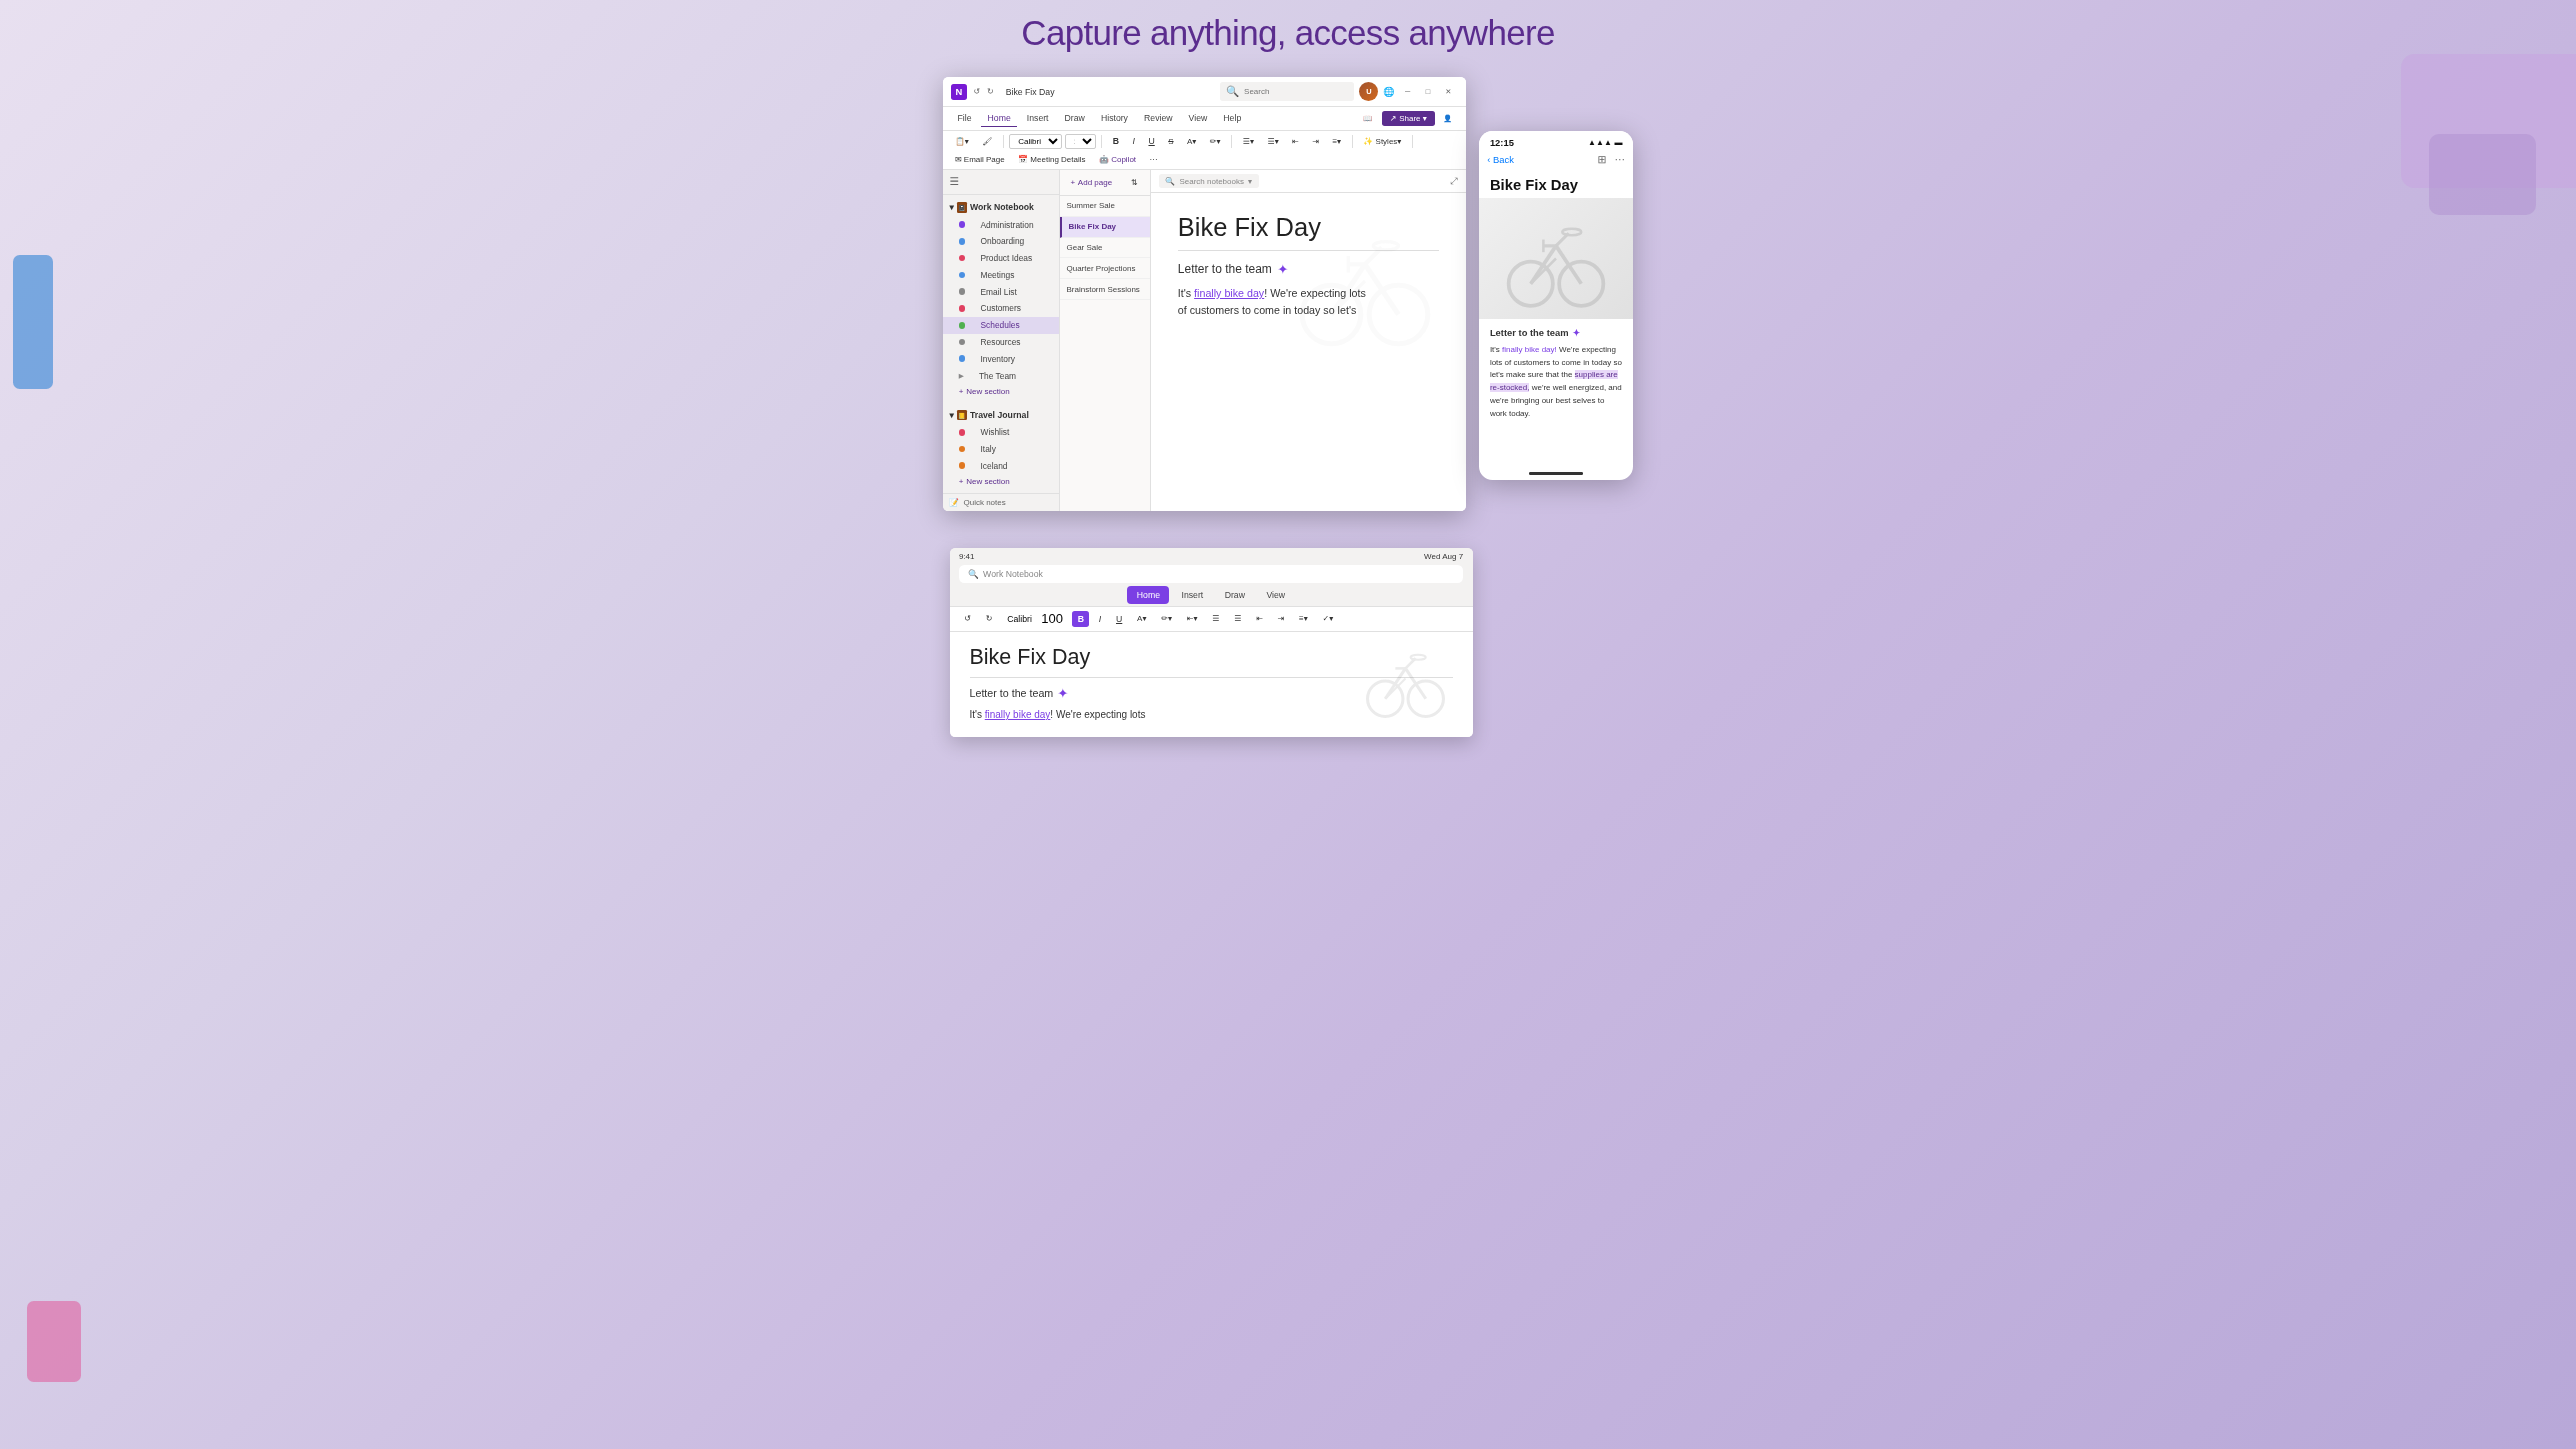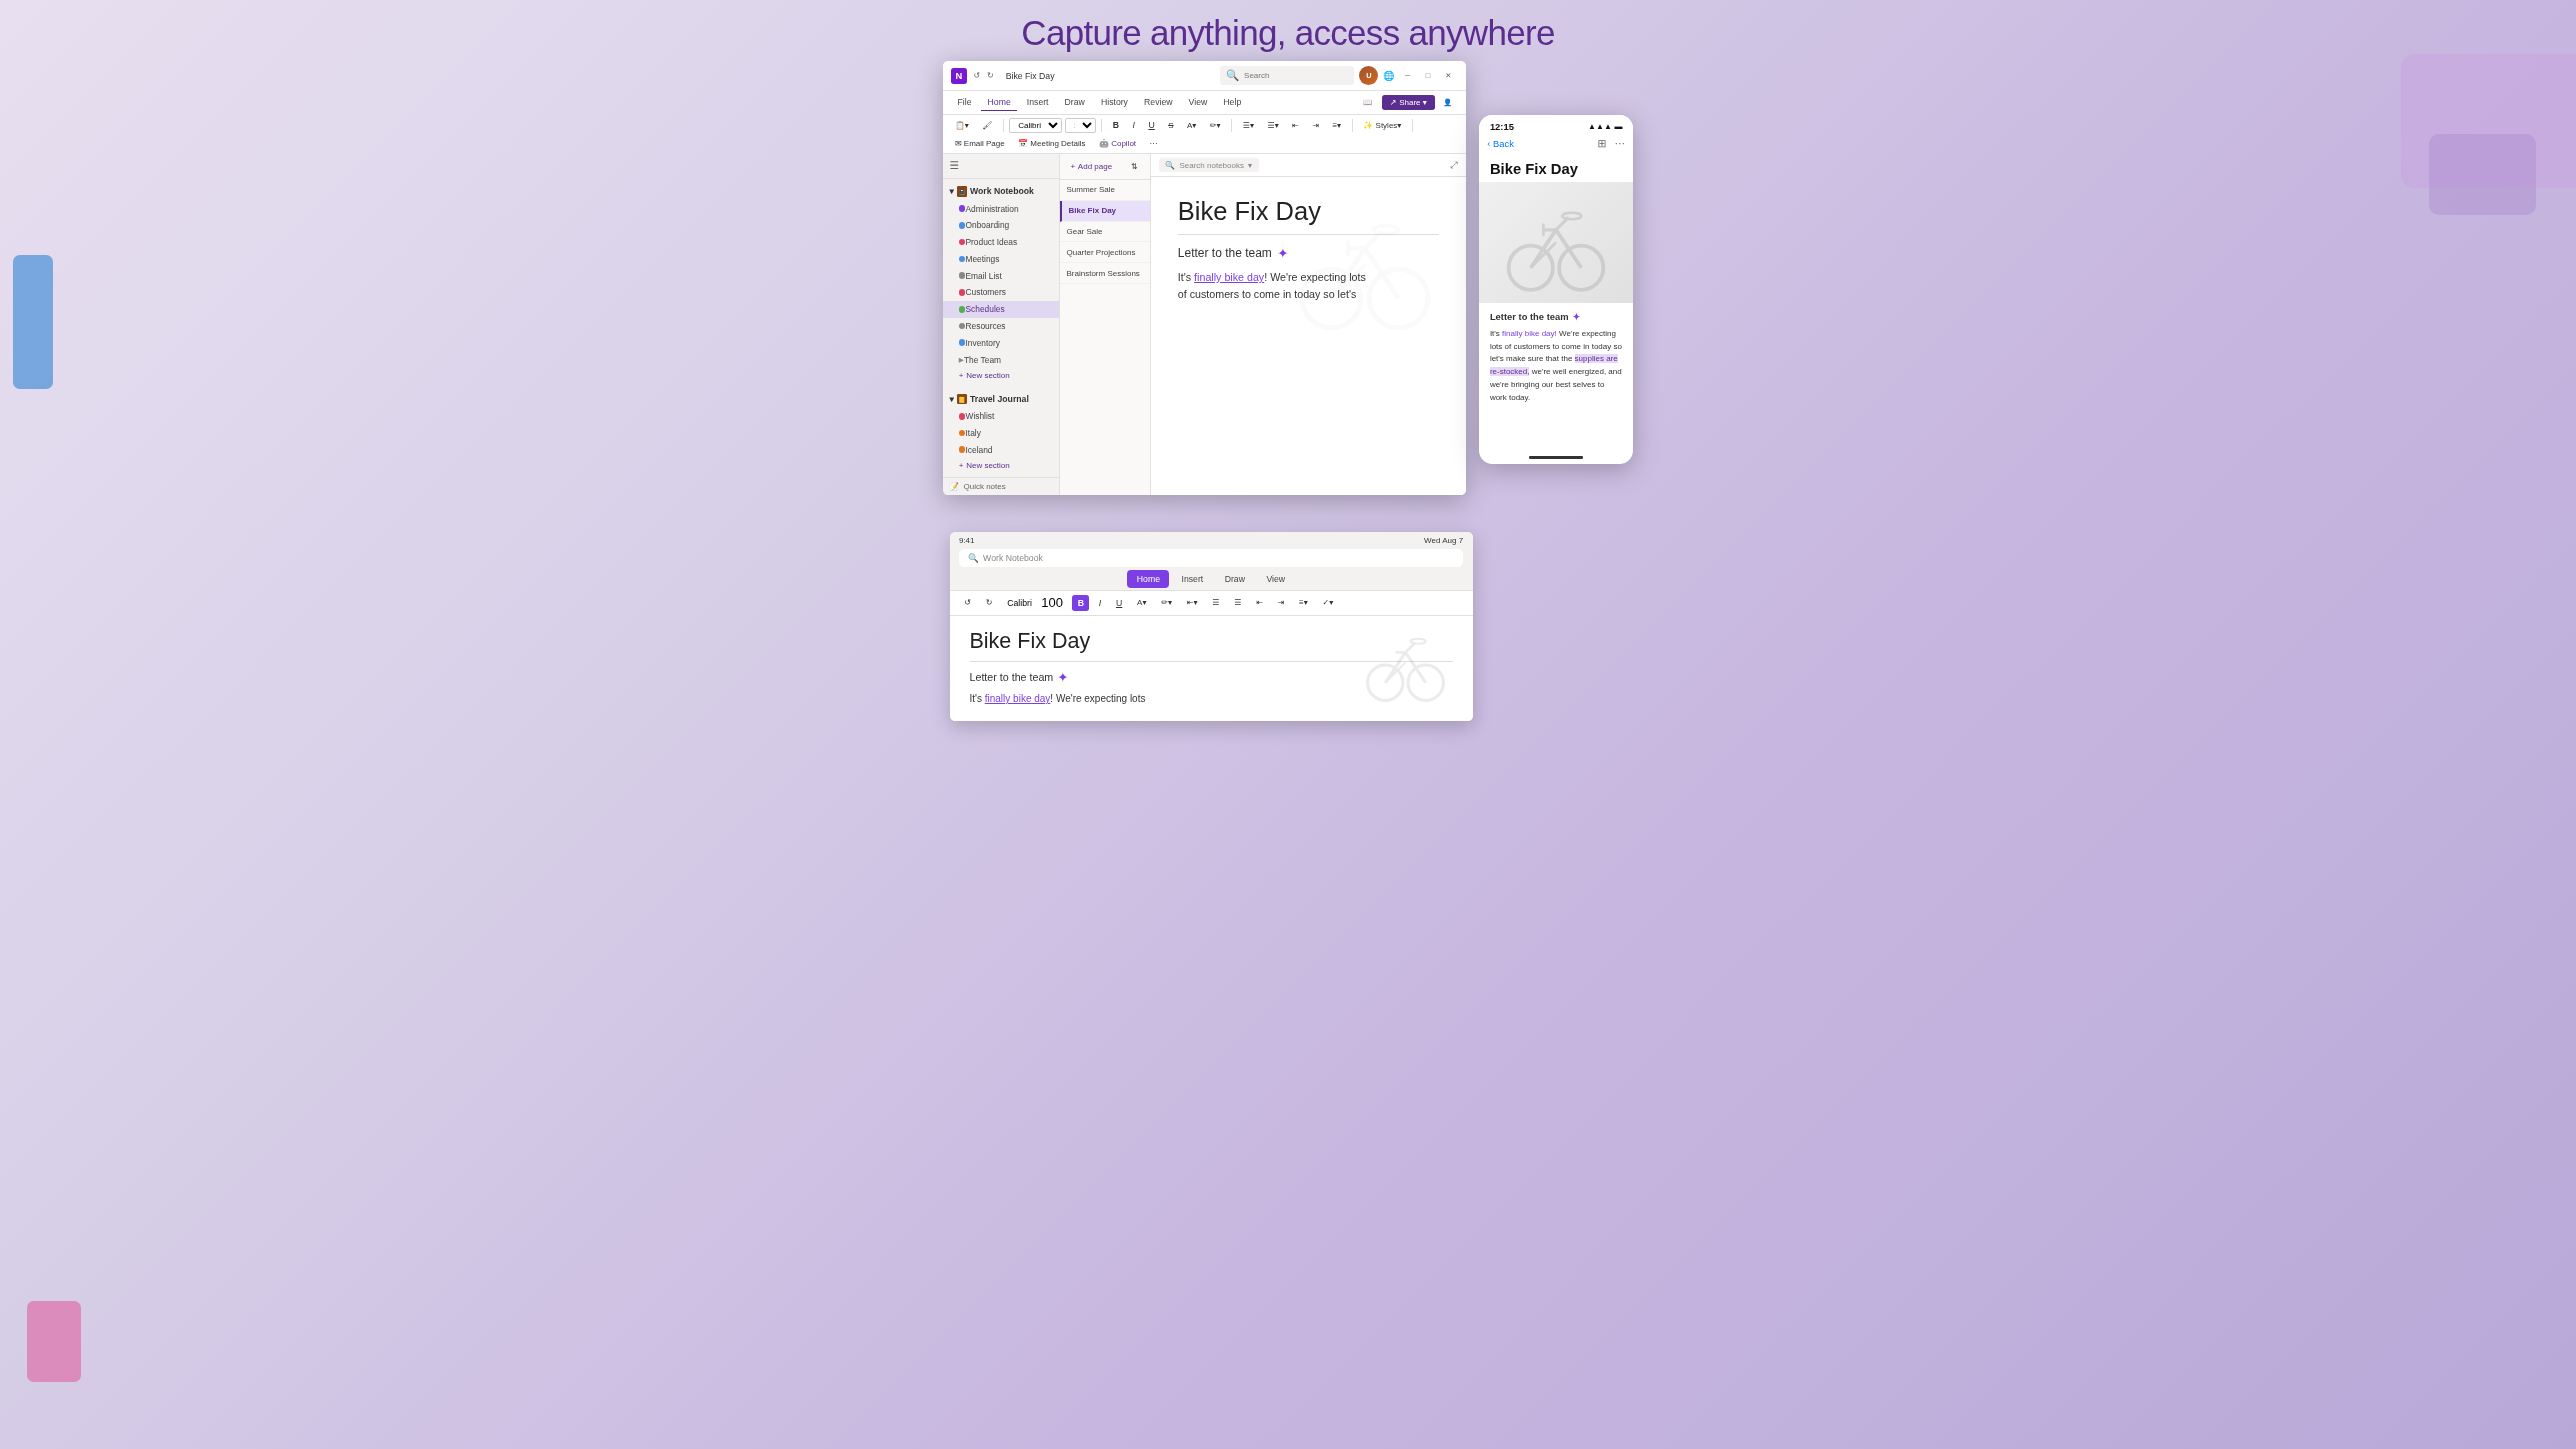--- a/index.html
+++ b/index.html
@@ -50,21 +50,21 @@
       width: 54px; height: 81px;
       background: #e060a0;
       border-radius: 6.7px;
       opacity: 0.6;
     }
     .hero-title {
       font-size: 35px;
       font-weight: 300;
       color: #5b2d8e;
       text-align: center;
-      margin-bottom: 8px;
+      margin-bottom: 24px;
       z-index: 1;
       position: relative;
       letter-spacing: -0.7px;
     }
     .main-content {
       display: flex;
       gap: 13.4px;
       z-index: 1;
       position: relative;
       align-items: flex-start;
@@ -260,21 +260,21 @@
       border-radius: 1.3px;
       display: flex; align-items: center; justify-content: center;
       font-size: 6px; color: #fff;
     }
     .section-item {
       display: flex;
       align-items: center;
       padding: 3.4px 6.7px 3.4px 16px;
       cursor: pointer;
       color: #444;
-      gap: 0;
+      gap: 15px;
       font-size: 8.4px;
     }
     .section-item.active { background: #e0d8f0; font-weight: 400; color: #5b2d8e; }
     .section-dot {
       width: 6.7px; height: 6.7px;
       border-radius: 50%;
       flex-shrink: 0;
     }
     .new-section {
       display: flex; align-items: center; gap: 2.7px;

